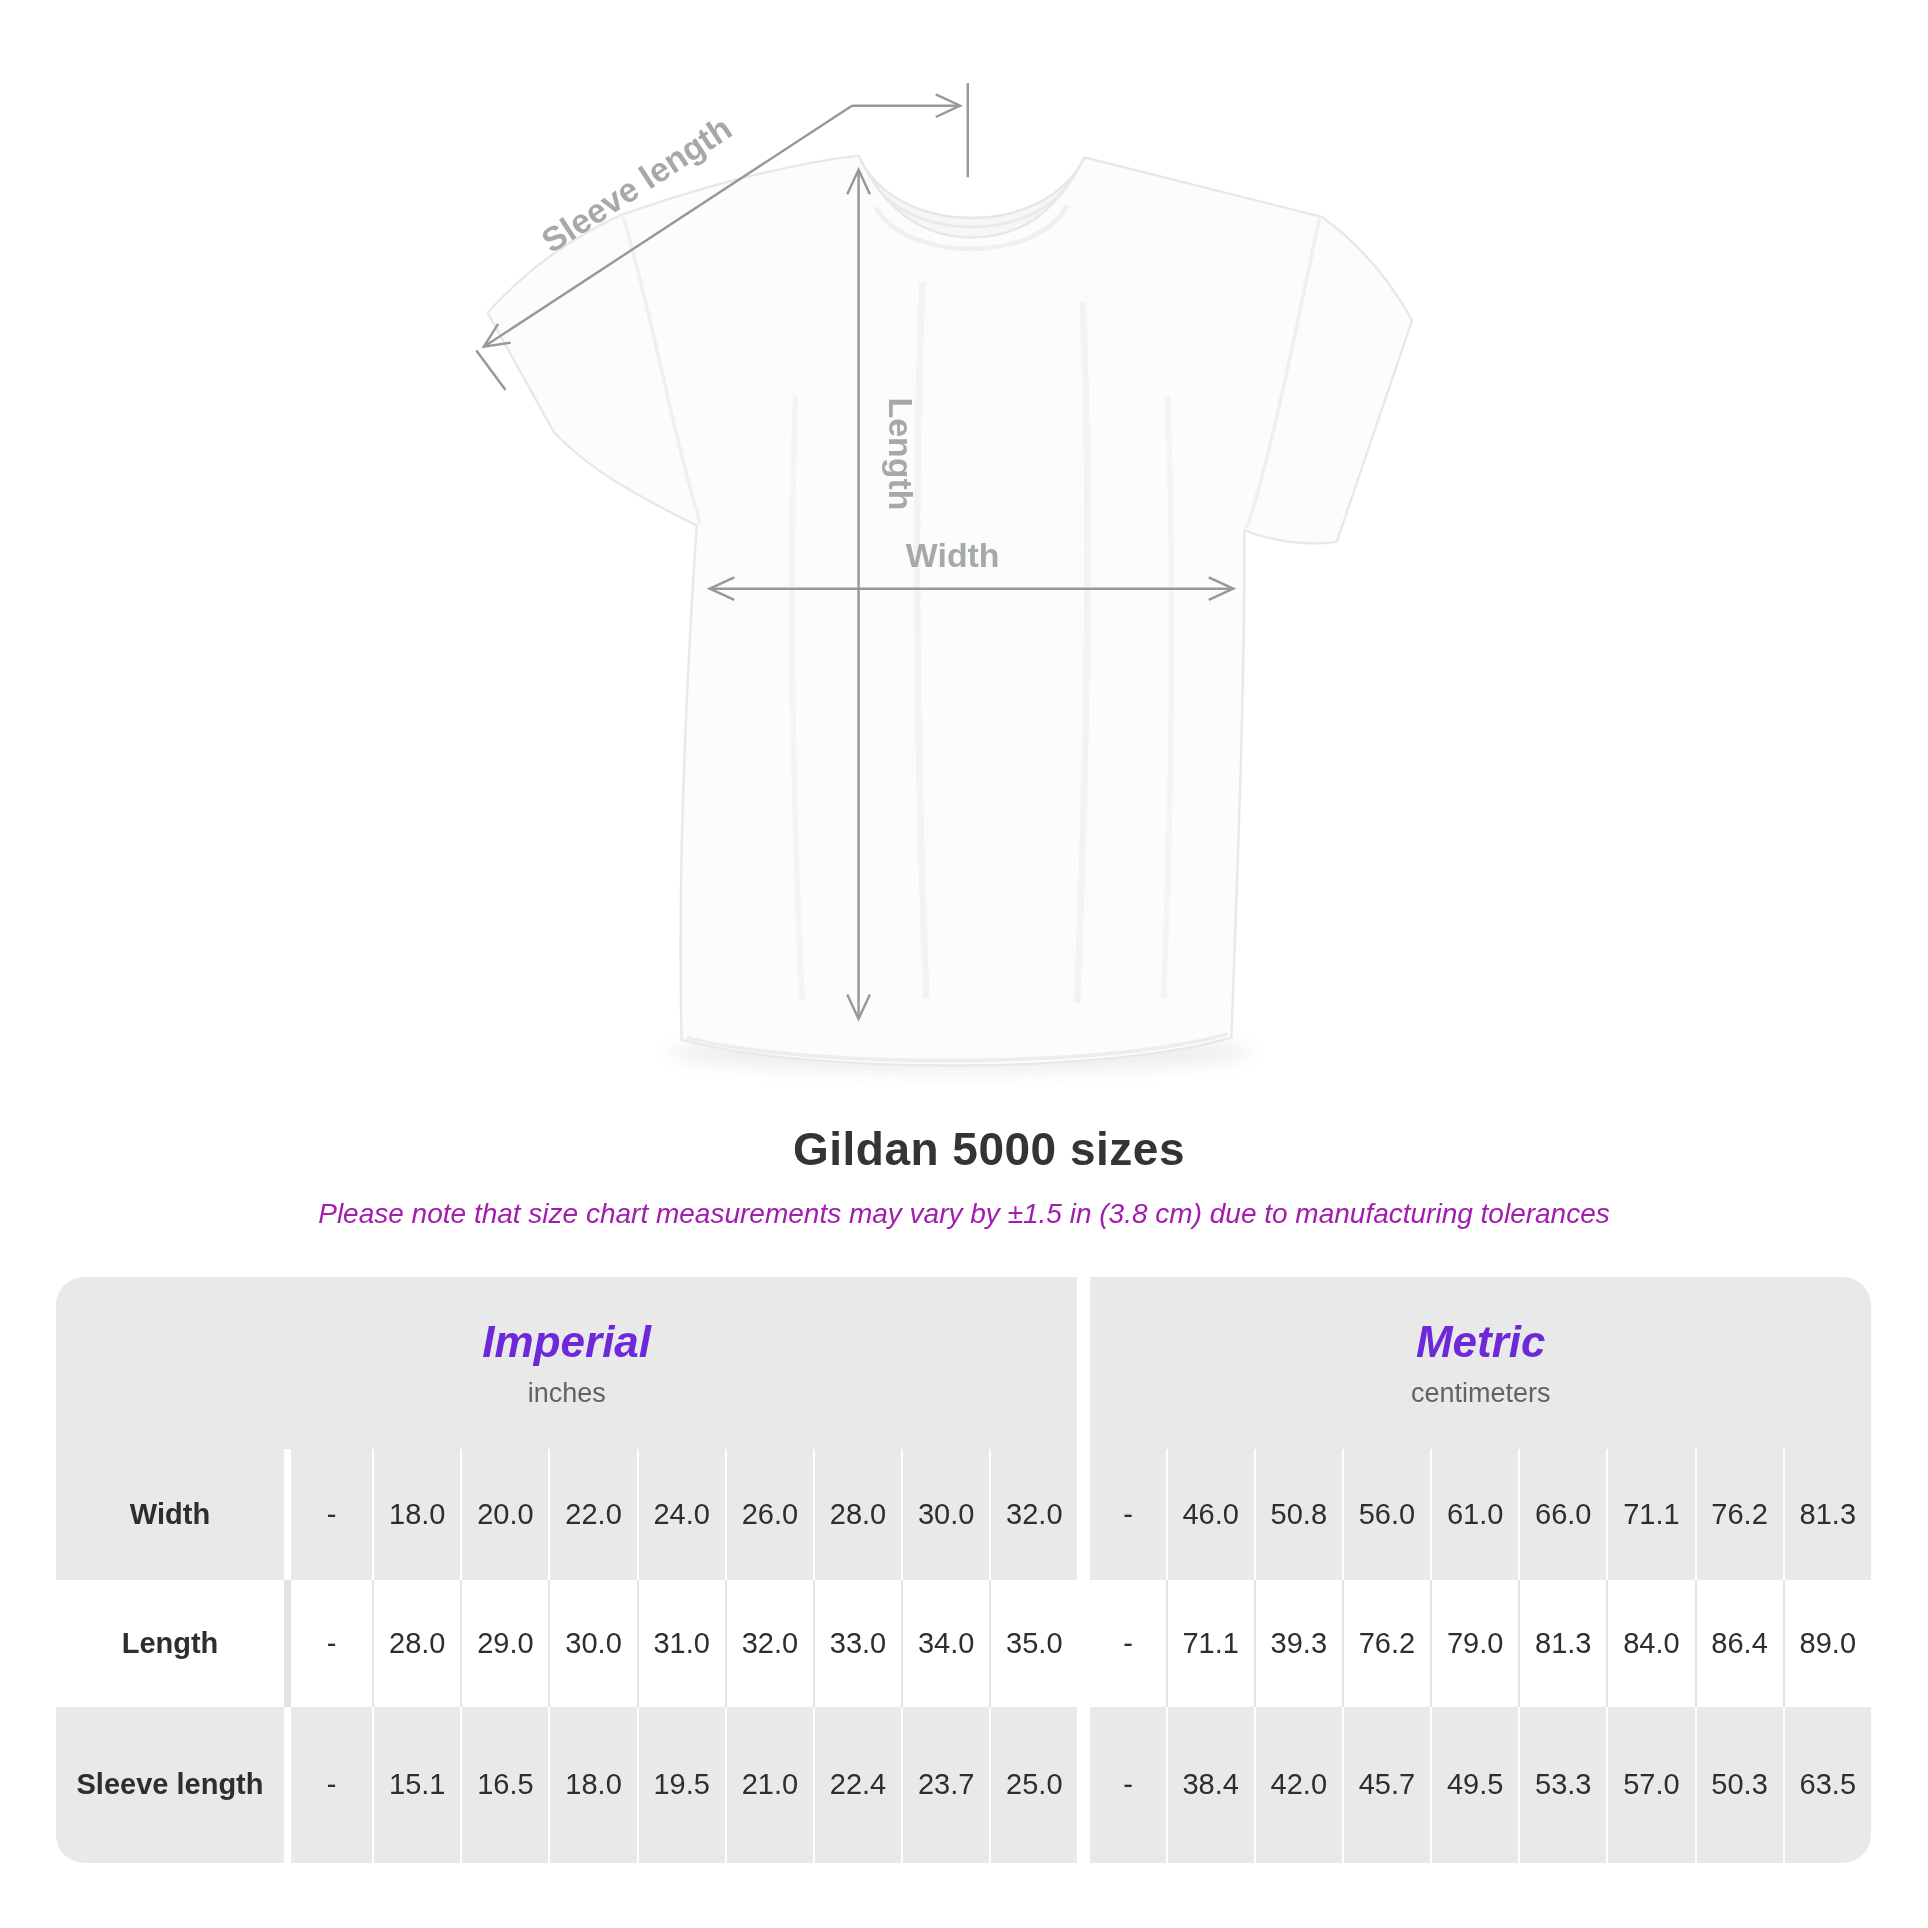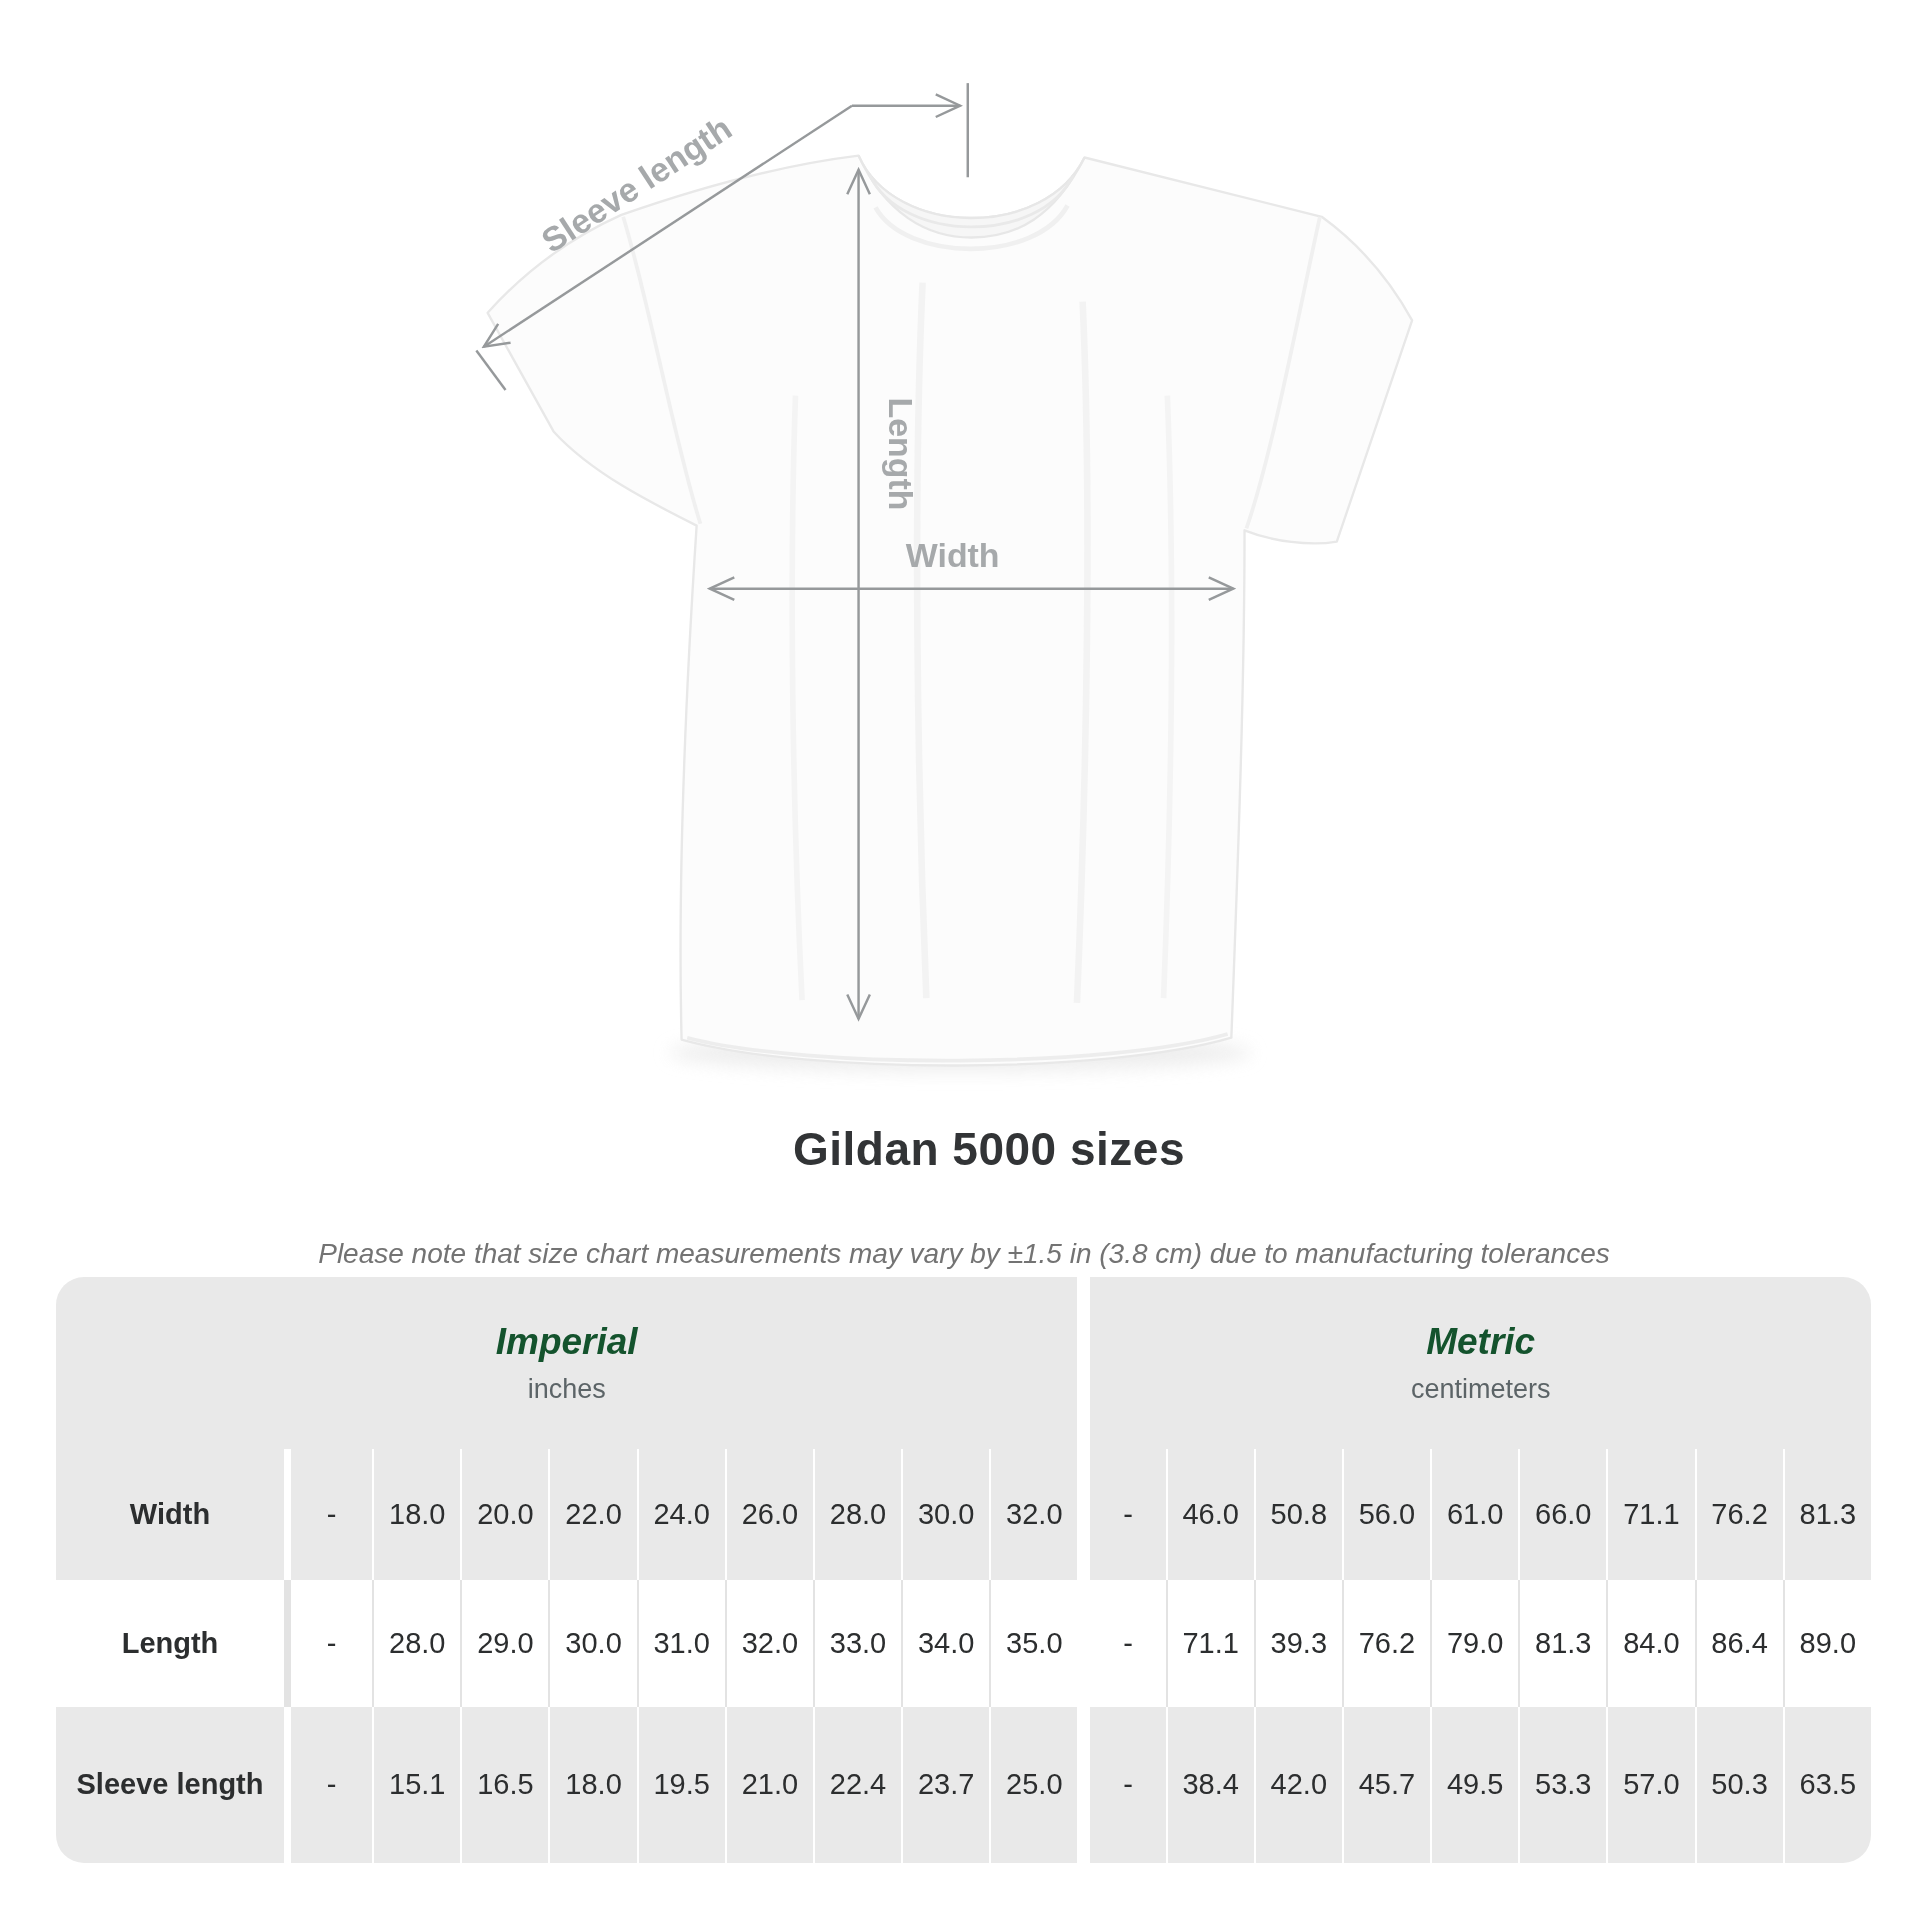--- a/index.html
+++ b/index.html
@@ -7,35 +7,35 @@
     width:1928px;height:1928px;position:relative;overflow:hidden;
     font-family:"Liberation Sans","DejaVu Sans",sans-serif;
     -webkit-font-smoothing:antialiased;
   }
   .diagram{position:absolute;top:0;left:0;}
   .page-title{
     position:absolute;top:1122px;left:0;width:1928px;text-align:center;
     font-size:46px;font-weight:700;color:#323436;letter-spacing:0.5px;padding-left:25px;
   }
   .page-subtitle{
-    position:absolute;top:1238px;left:0;width:1928px;text-align:center;
-    font-size:28px;font-style:italic;color:#737373;
+    position:absolute;top:1198px;left:0;width:1928px;text-align:center;
+    font-size:28px;font-style:italic;color:#a21caf;
   }
   .tablewrap{
     position:absolute;top:1277px;left:56px;width:1815px;height:586px;
     border-radius:28px;overflow:hidden;background:#ffffff;
   }
   table.sizes{
     width:1815px;height:586px;border-collapse:separate;border-spacing:0;
     table-layout:fixed;
   }
   col.c-label{width:228px;}
   td{padding:0;text-align:center;vertical-align:middle;font-size:29px;}
   tr.banner td{background:#e9e9e9;height:141px;vertical-align:middle;}
-  .group-title{font-size:37px;font-weight:700;font-style:italic;color:#14532d;}
+  .group-title{font-size:44px;font-weight:700;font-style:italic;color:#6d28d9;}
   .group-sub{font-size:27px;color:#5c6467;margin-top:11.3px;}
   tr.banner td.metric-start{border-left:13px solid #ffffff;}
   tr.hdr td{background:#ffffff;height:105px;font-weight:700;color:#5d6669;}
   tr.hdr td + td{border-left:2.8px solid #e3e3e3;}
   tr.hdr td.first-data{border-left-width:7.5px;}
   tr.hdr td.metric-start{border-left:13px solid #ffffff;}
   tr.gray td{background:#e9e9e9;color:#2c2e2f;}
   tr.gray td + td{border-left:2.8px solid #ffffff;}
   tr.gray td.first-data{border-left-width:7.5px;}
   tr.gray td.metric-start{border-left:13px solid #ffffff;}

